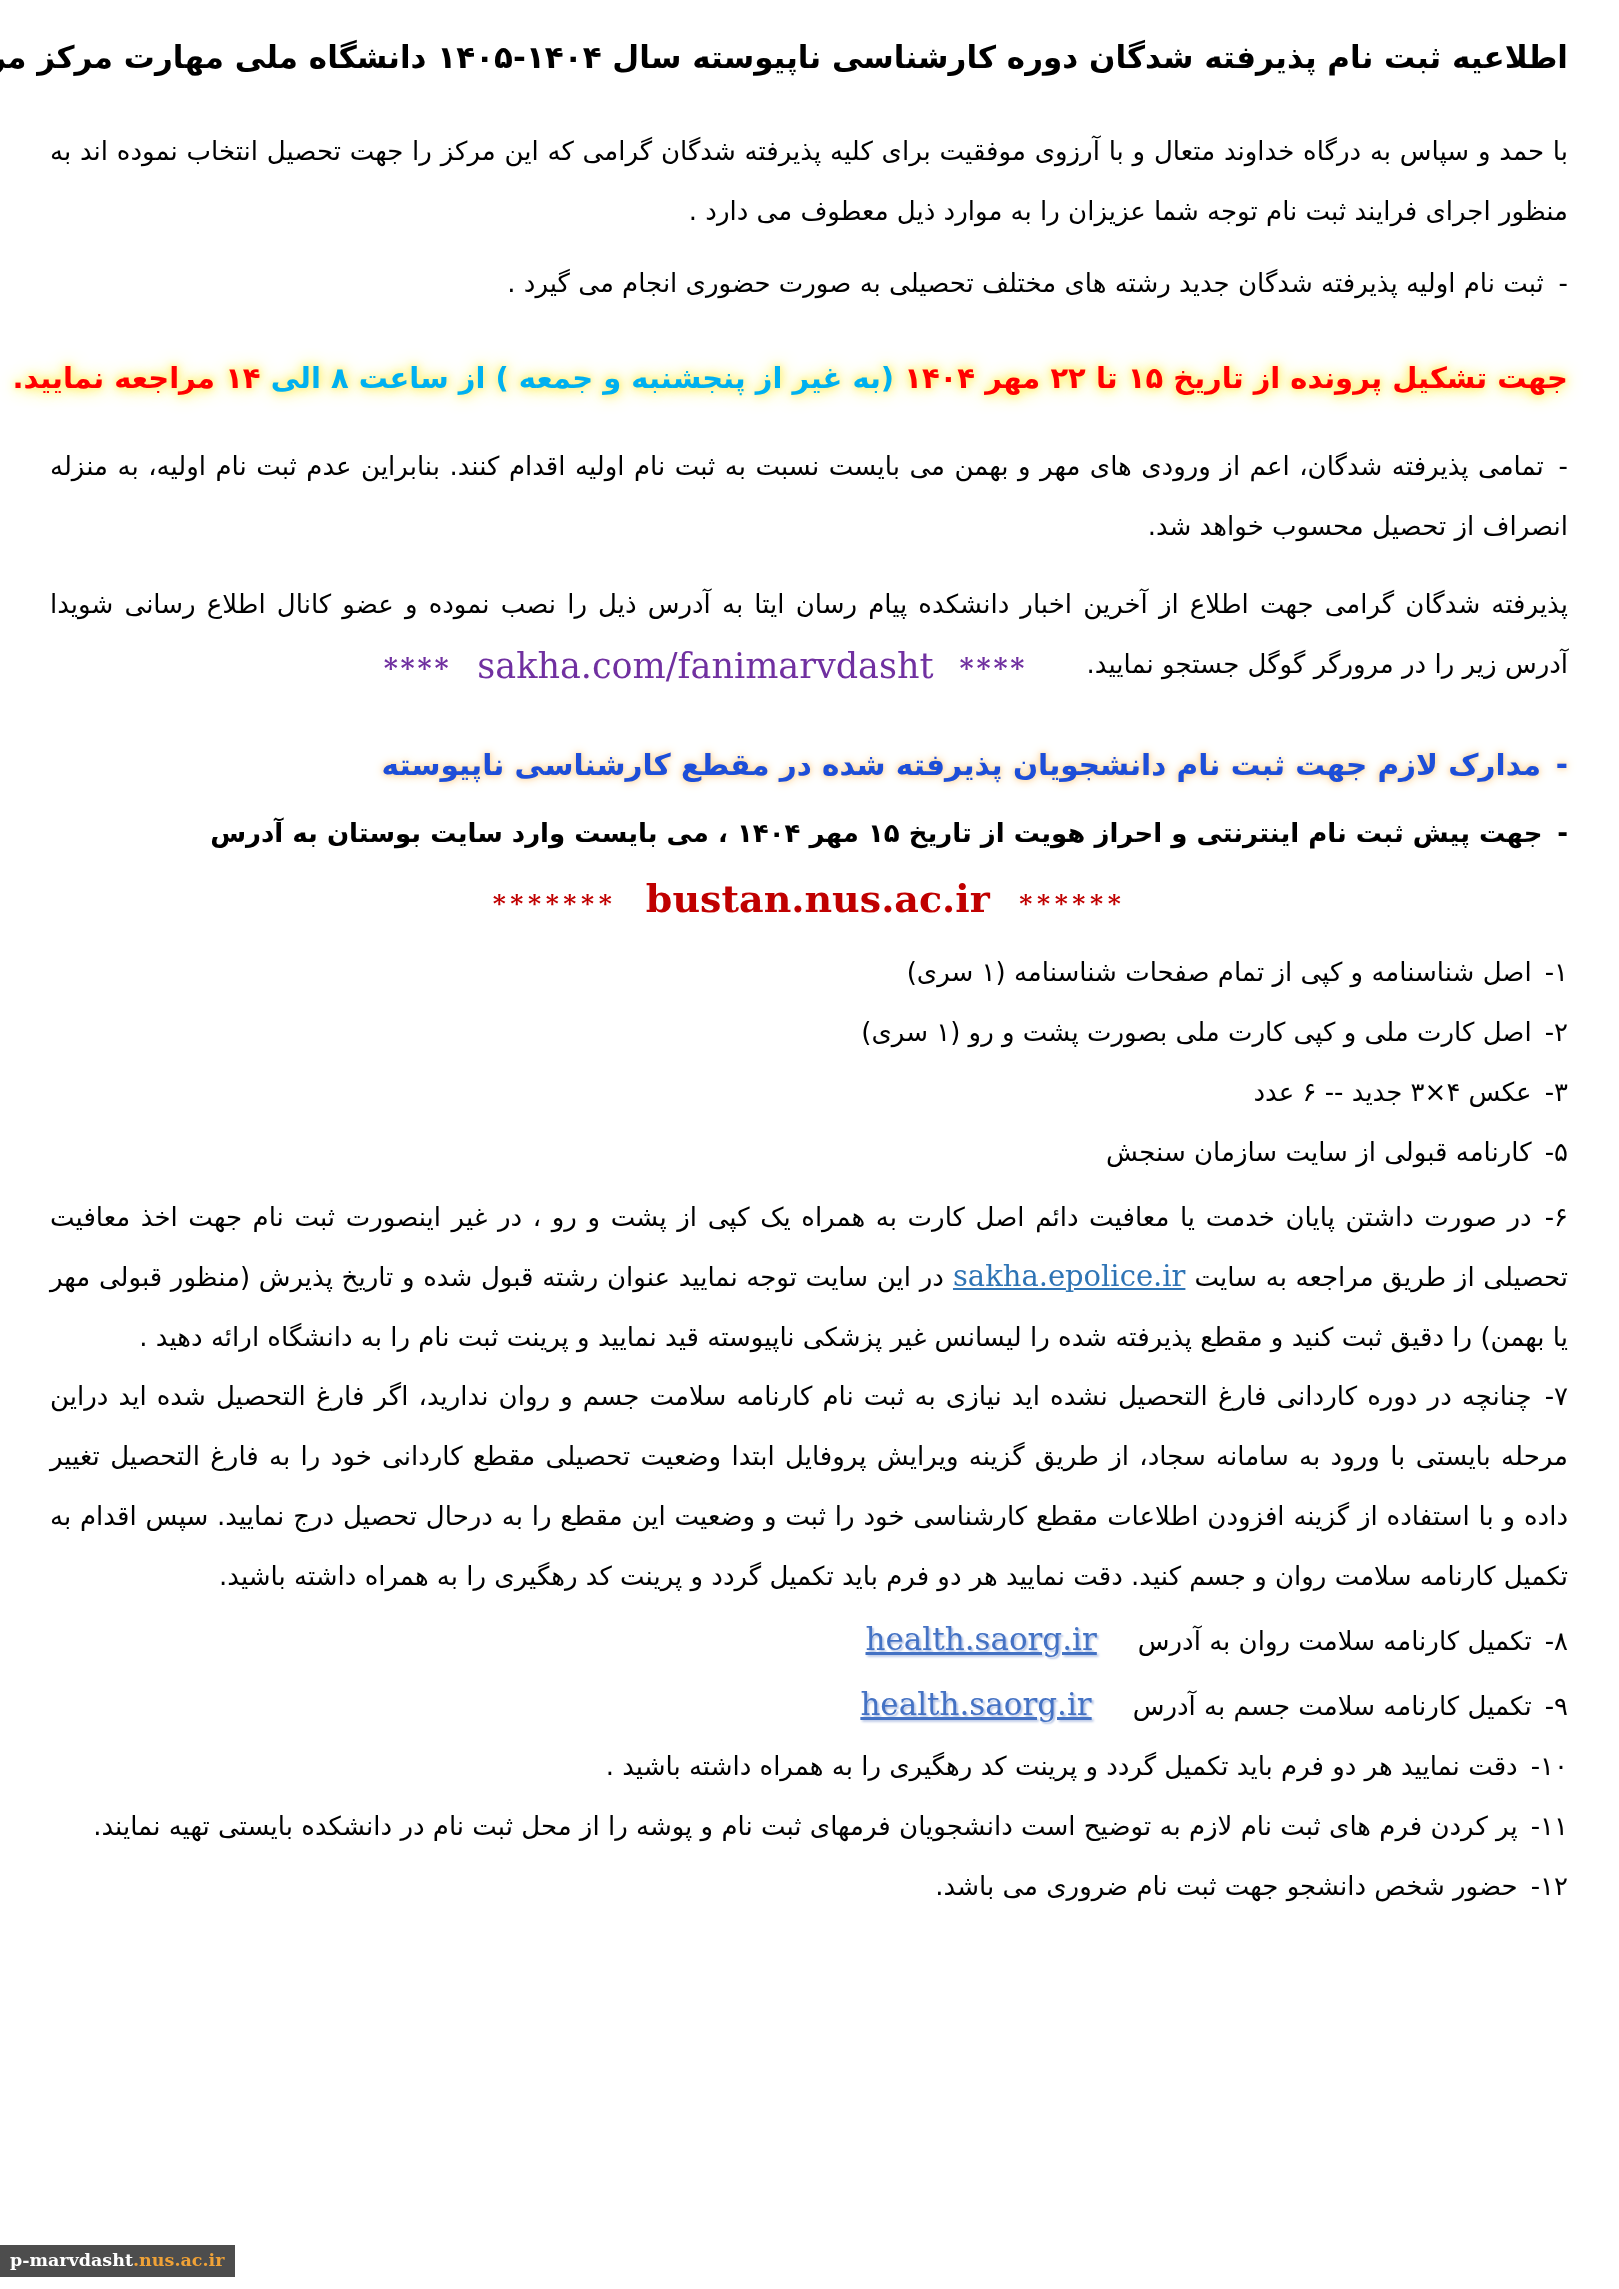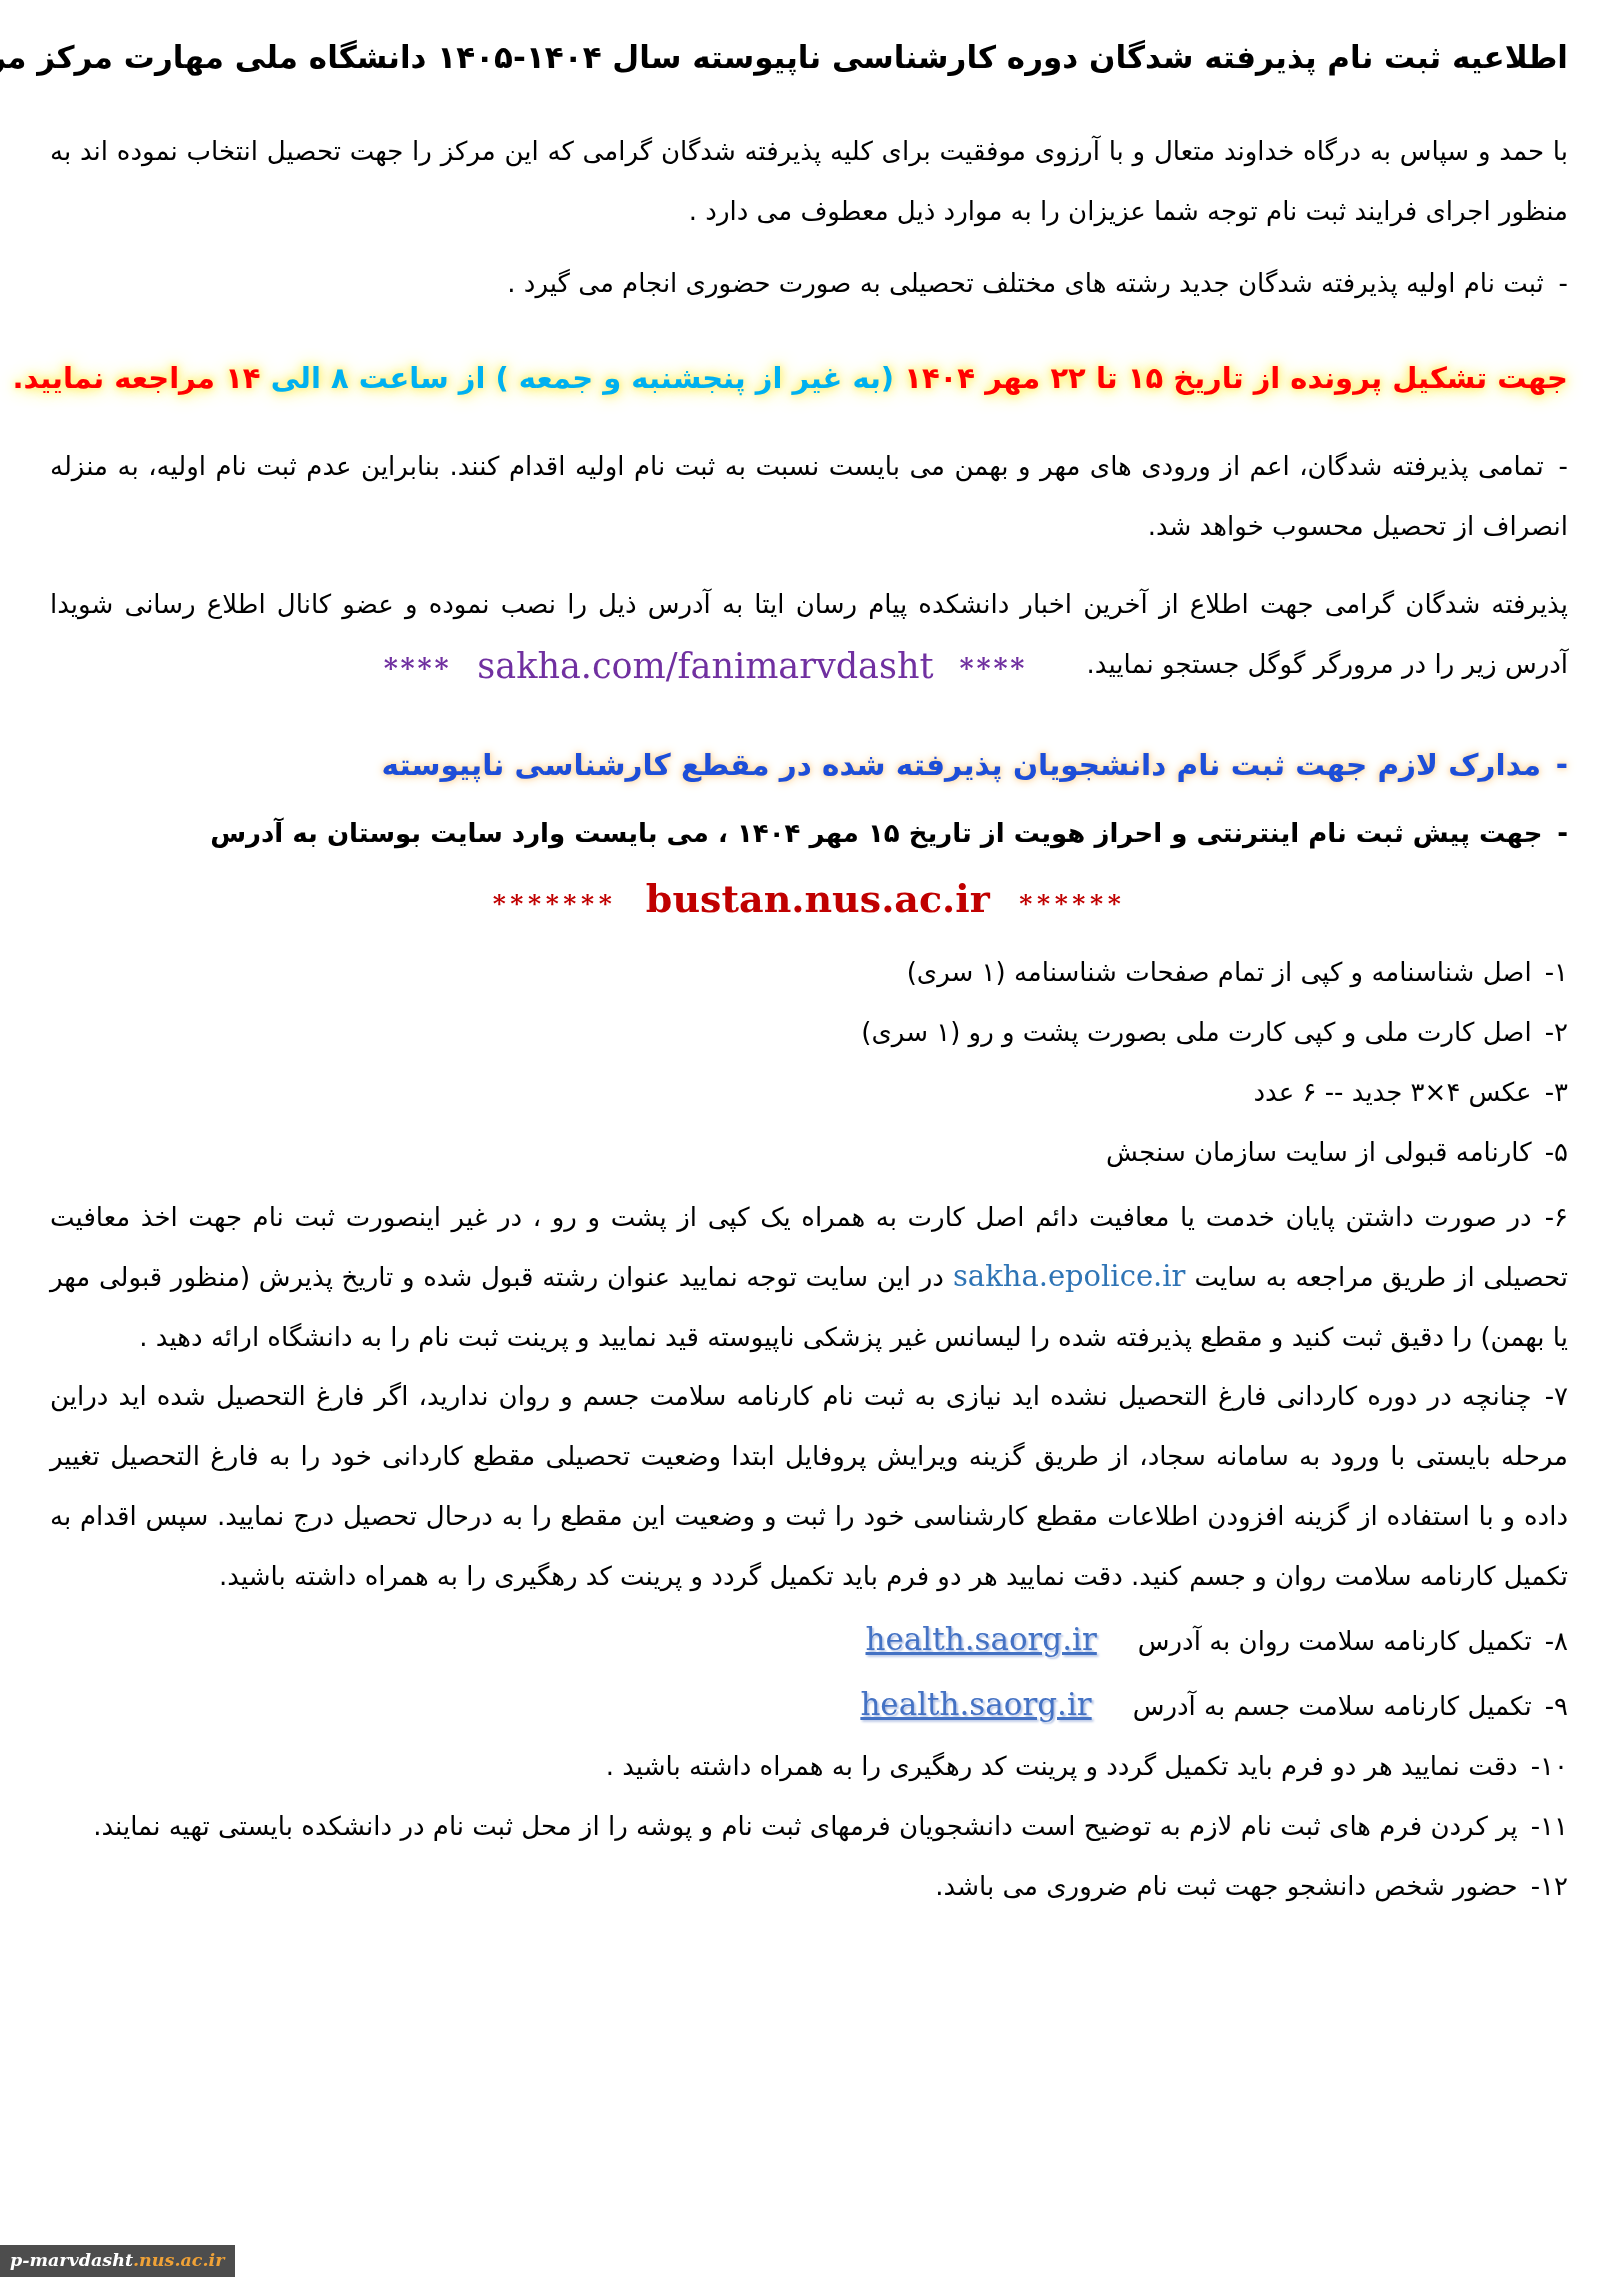--- a/index.html
+++ b/index.html
@@ -52,31 +52,31 @@
   .bustan{direction:ltr;display:inline-block;color:#c00000;font-family:"DejaVu Serif",serif;}
   .bustan .stars{font-size:25px;font-weight:bold;letter-spacing:4.6px;}
   .bustan .url{font-size:38px;font-weight:bold;margin:0 29.5px;}
   .b3{margin-top:13px;}
   .items{margin-top:13px;}
   .item .num{margin-left:13px;}
   .item{margin-top:0;}
   .gap-s{margin-top:5.5px;}
   .sakha{
     direction:ltr;display:inline-block;font-family:"DejaVu Serif",serif;
-    color:#2e74b5;font-size:29px;margin:0 9.2px;line-height:1.2;
+    color:#2e74b5;font-size:29px;text-decoration:underline;margin:0 9.2px;line-height:1.2;
   }
   .health{
     direction:ltr;display:inline-block;font-family:"DejaVu Serif",serif;
     color:#4472c4;font-size:31px;text-decoration:underline;margin-right:41px;
     line-height:1.2;text-shadow:1.8px 1.8px 1.8px #b9c7e6;
   }
   .watermark{
     position:absolute;left:0;bottom:13px;background:#4d4d4d;
     padding:4.6px 11px 6.5px 11px;direction:ltr;
-    font-family:"DejaVu Serif",serif;font-style:italic;font-weight:bold;font-size:17.5px;
+    font-family:"DejaVu Serif",serif;font-weight:bold;font-size:17.5px;
     line-height:1.2;
   }
   .wm-white{color:#ffffff;}
   .wm-orange{color:#f0a237;}
 </style>
 </head>
 <body>
 
 <div class="page">
 

